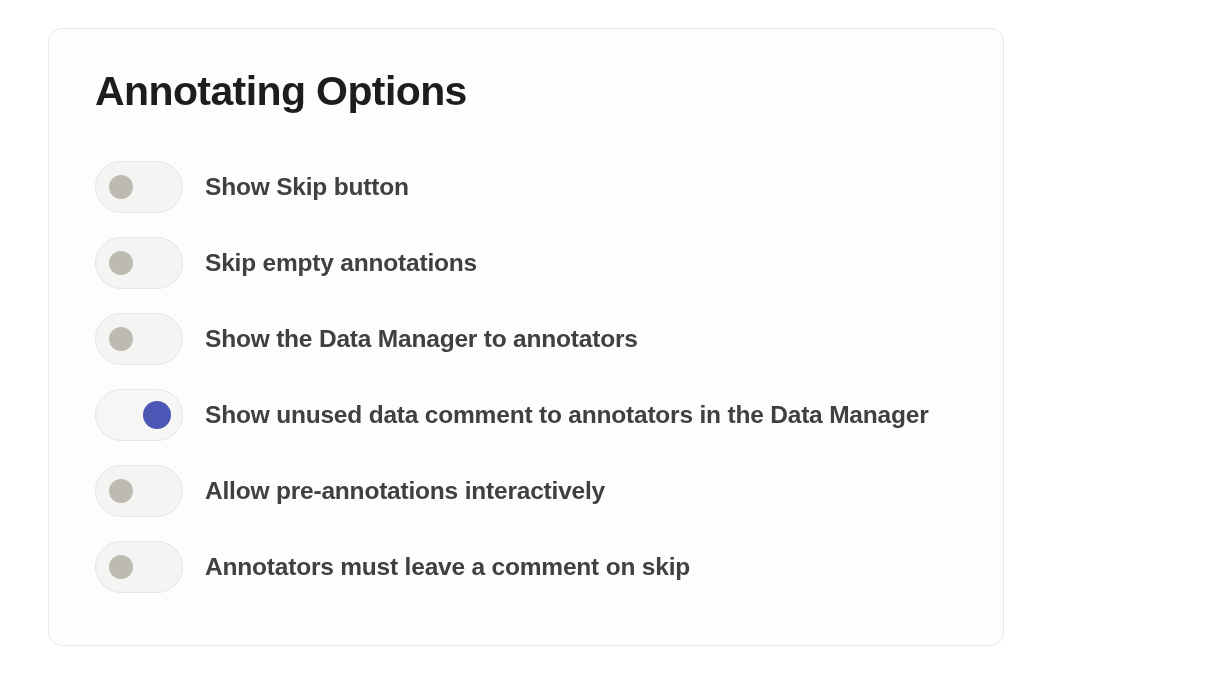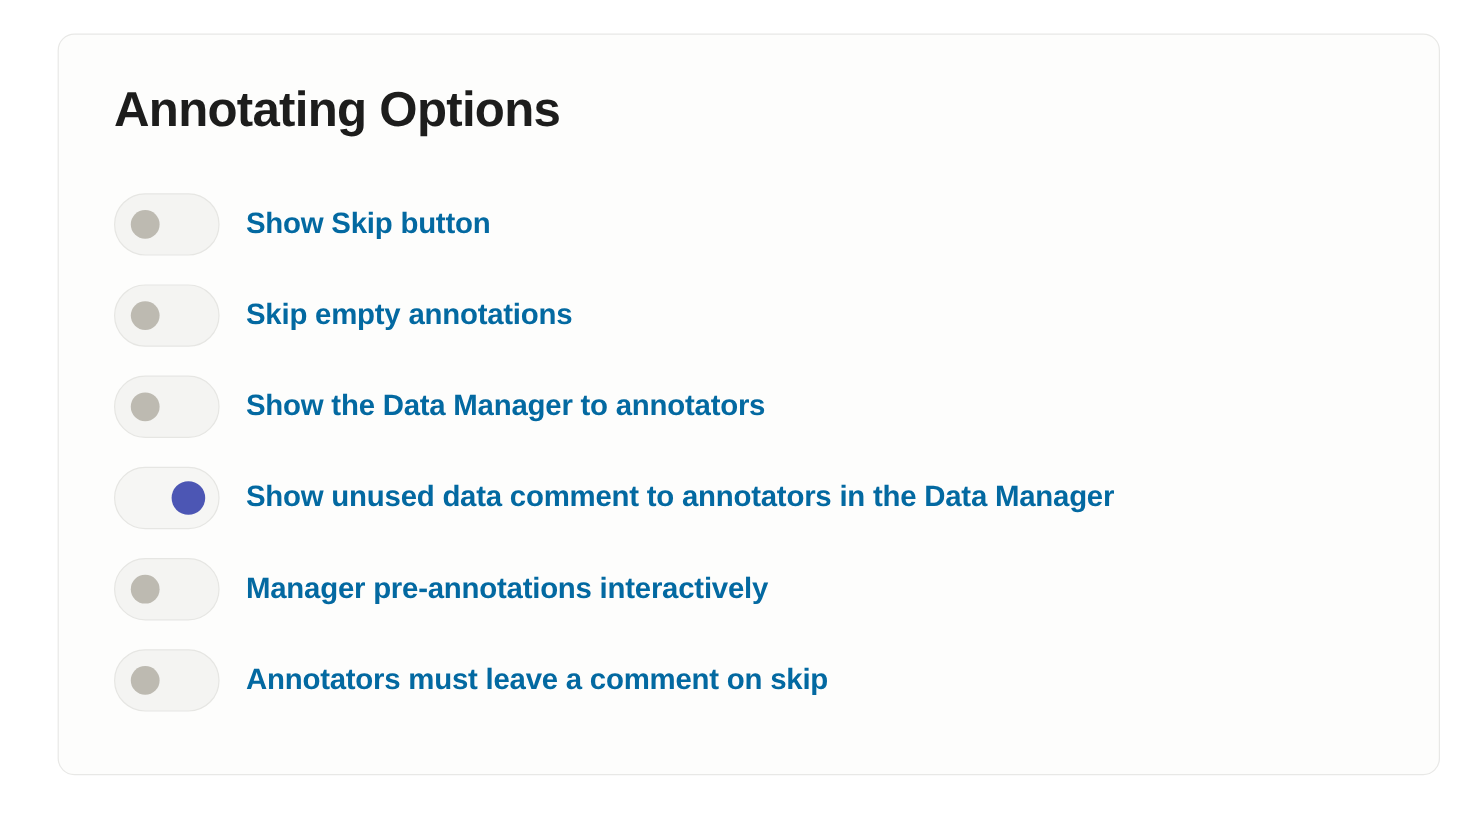--- a/index.html
+++ b/index.html
@@ -17,21 +17,21 @@
     width: 1230px;
     height: 682px;
     position: relative;
     background: #ffffff;
     box-sizing: border-box;
   }
   .card {
     position: absolute;
     left: 48px;
     top: 28px;
-    width: 1152px;
+    width: 956px;
     height: 618px;
     background: #fdfdfc;
     border: 1px solid #e8e8e6;
     border-radius: 14px;
     box-sizing: border-box;
   }
   .card-title {
     position: absolute;
     left: 46px;
     top: 42px;
@@ -85,21 +85,21 @@
   .toggle.on .knob {
     left: 47px;
     width: 28px;
     height: 28px;
     background: #4c56b4;
   }
   .option-label {
     margin-left: 22px;
     font-size: 24.5px;
     font-weight: bold;
-    color: #0369a1;
+    color: #404040;
     letter-spacing: -0.2px;
     white-space: nowrap;
   }
 </style>
 </head>
 <body>
 
 <div class="page">
   <div class="card">
     <h1 class="card-title">Annotating Options</h1>
@@ -131,21 +131,21 @@
         <div class="toggle on">
           <div class="knob"></div>
         </div>
         <div class="option-label">Show unused data comment to annotators in the Data Manager</div>
       </div>
 
       <div class="option-row">
         <div class="toggle">
           <div class="knob"></div>
         </div>
-        <div class="option-label">Manager pre-annotations interactively</div>
+        <div class="option-label">Allow pre-annotations interactively</div>
       </div>
 
       <div class="option-row">
         <div class="toggle">
           <div class="knob"></div>
         </div>
         <div class="option-label">Annotators must leave a comment on skip</div>
       </div>
 
     </div>

